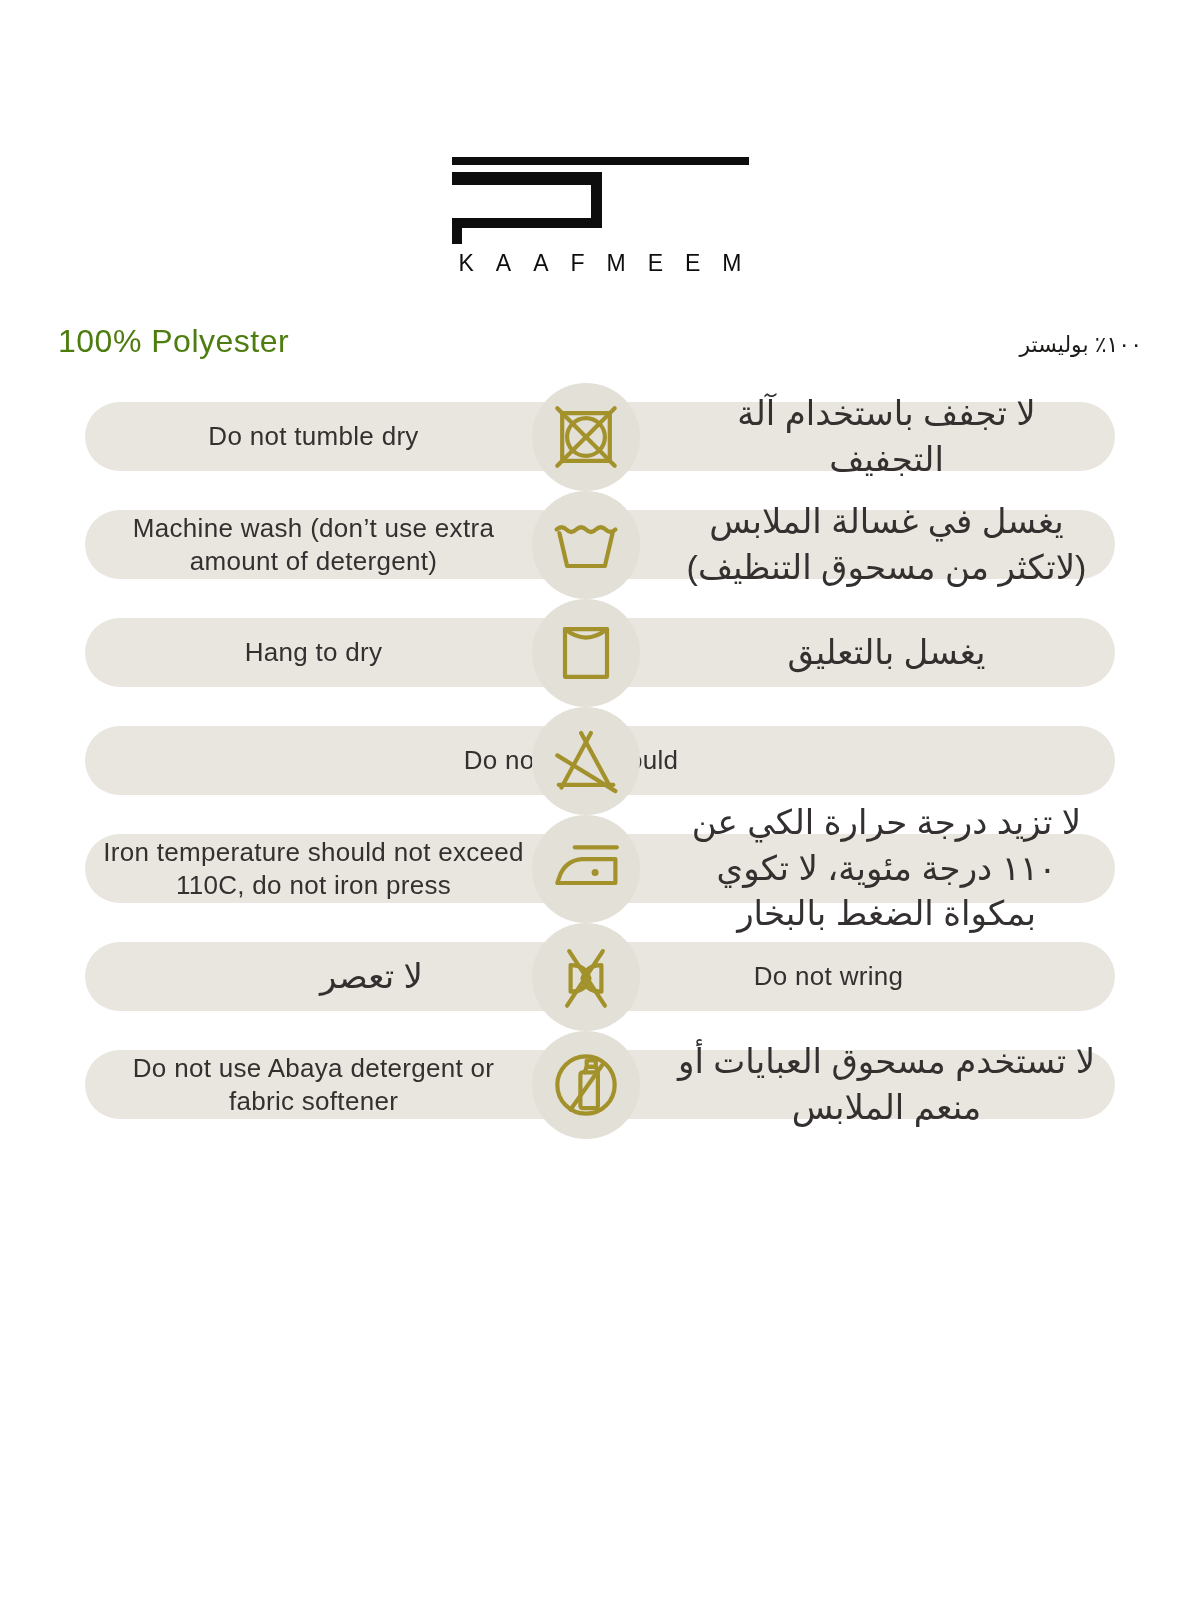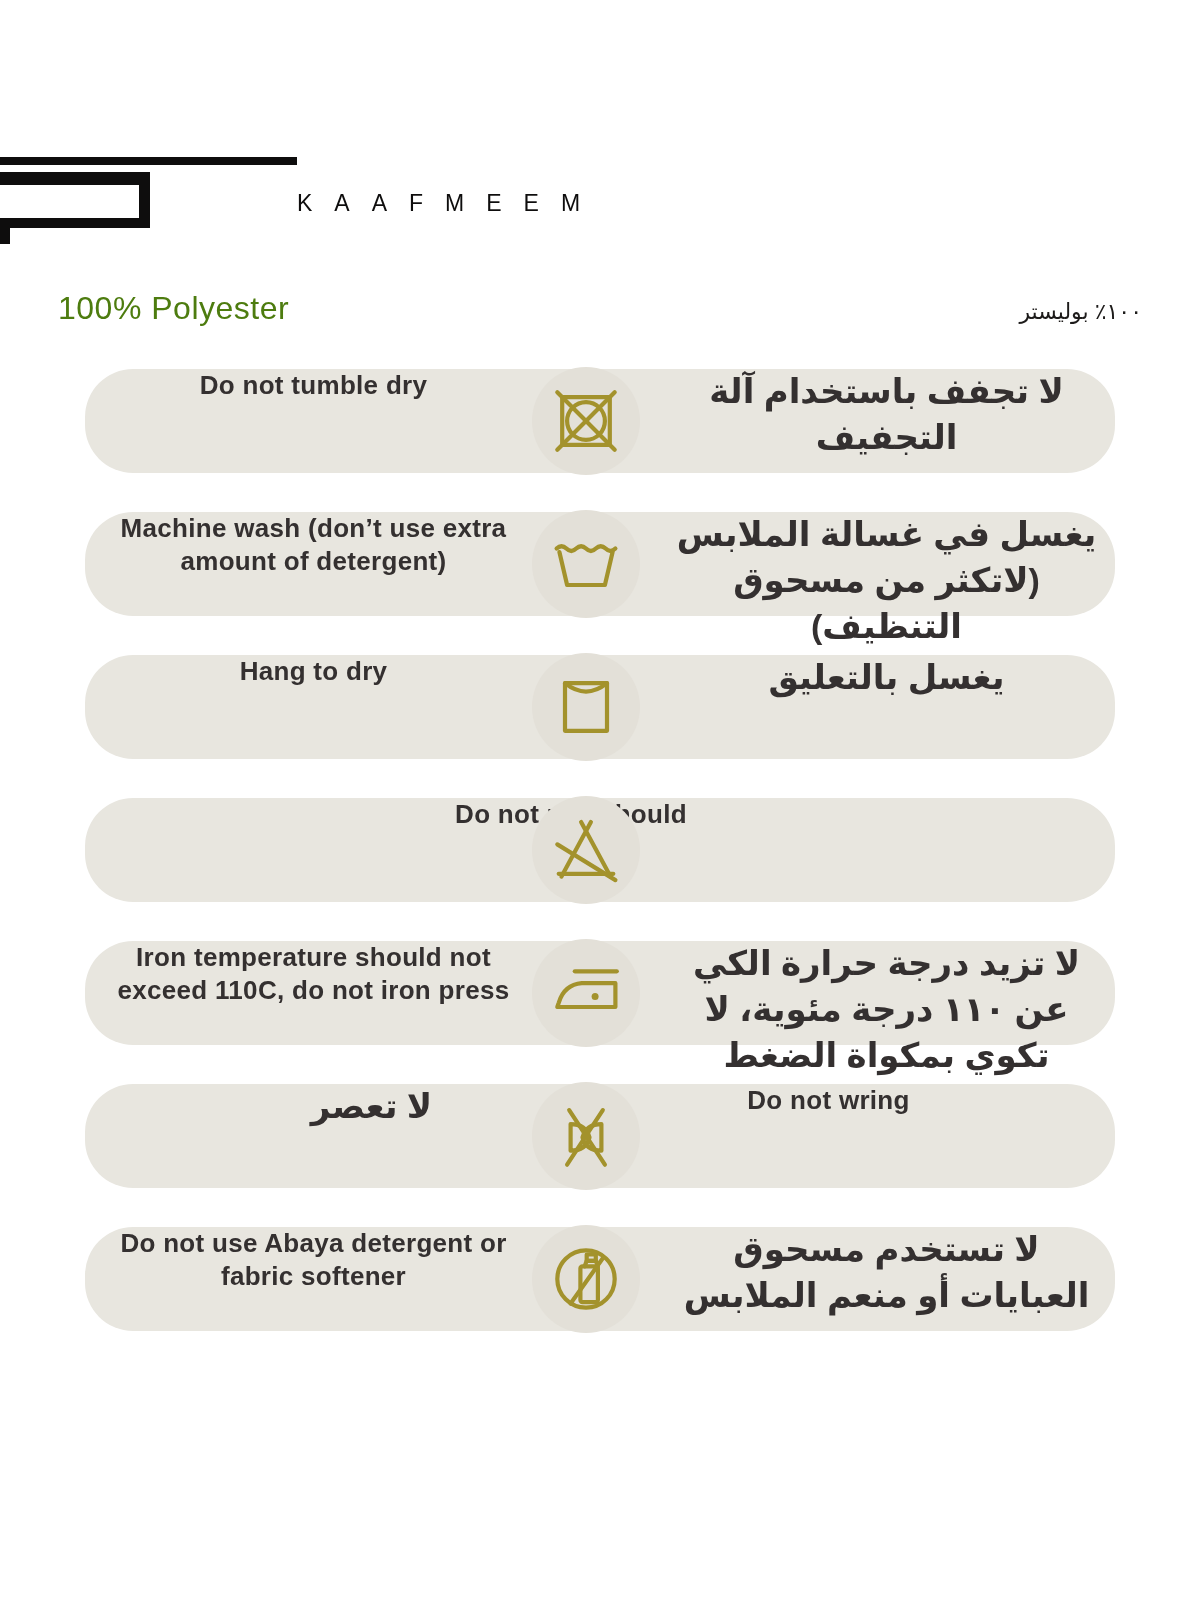--- a/index.html
+++ b/index.html
@@ -8,21 +8,21 @@
     --icon:#a3922c;
     --text:#343030;
     --logo:#0e0d0d;
   }
   *{margin:0;padding:0;box-sizing:border-box;}
   html,body{width:1200px;height:1600px;background:#ffffff;overflow:hidden;}
   body{font-family:"Liberation Sans","DejaVu Sans",sans-serif;color:var(--text);}
 
   .logo-block{
     margin-top:157px;
-    display:flex;flex-direction:row;align-items:center;
+    display:flex;flex-direction:column;align-items:center;
   }
   .logo-mark{display:block;color:var(--logo);}
   .wordmark{
     margin-top:6px;
     font-size:23px;
     font-weight:500;
     letter-spacing:22px;
     margin-right:-22px;
     color:var(--logo);
     white-space:nowrap;
@@ -33,26 +33,25 @@
     display:flex;
     justify-content:space-between;
     align-items:baseline;
   }
   .composition-en{font-size:32px;font-weight:500;letter-spacing:0.5px;color:#4d7c0f;}
   .composition-ar{font-size:22px;color:#1d1b1a;direction:rtl;}
 
   .care-list{margin:42px 85px 0 85px;}
   .care-row{position:relative;margin-bottom:39px;}
   .pill{
-    height:104px;
+    height:69px;
     background:var(--pill-bg);
     border-radius:48px;
     display:flex;
-    align-items:flex-start;
-    font-weight:bold;
+    align-items:center;
   }
   .side{
     flex:1;
     display:flex;
     align-items:center;
     justify-content:center;
     text-align:center;
   }
   .side.left{padding-right:58px;}
   .side.right{padding-left:58px;}

